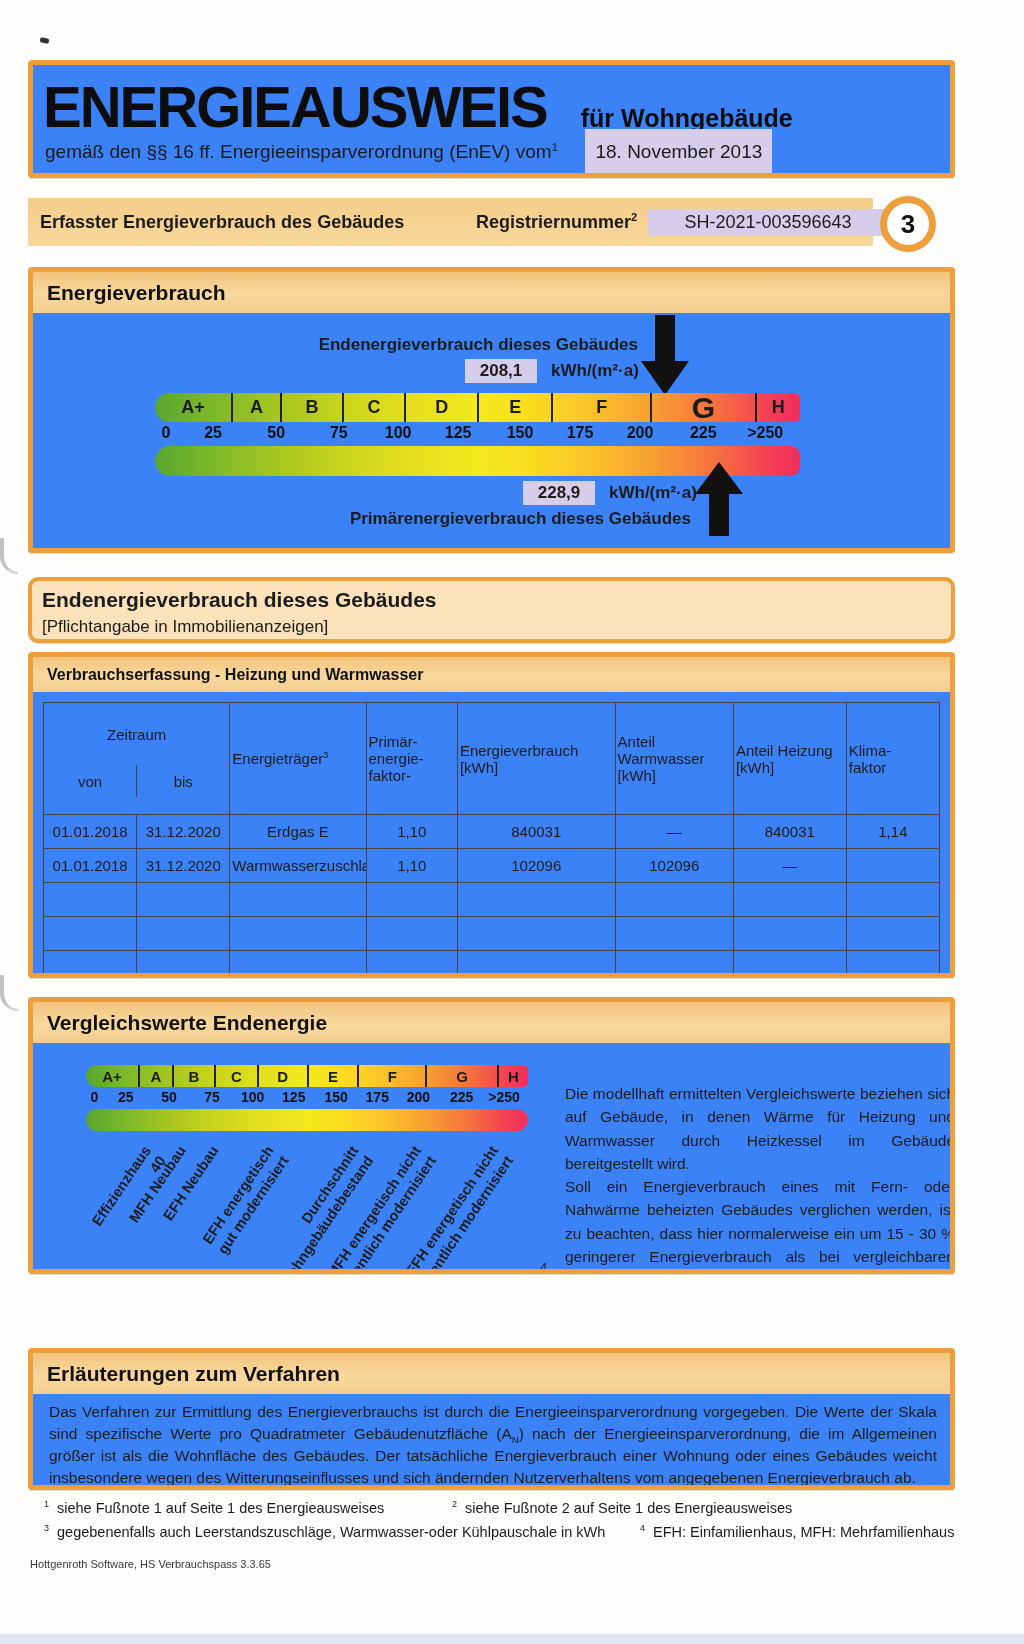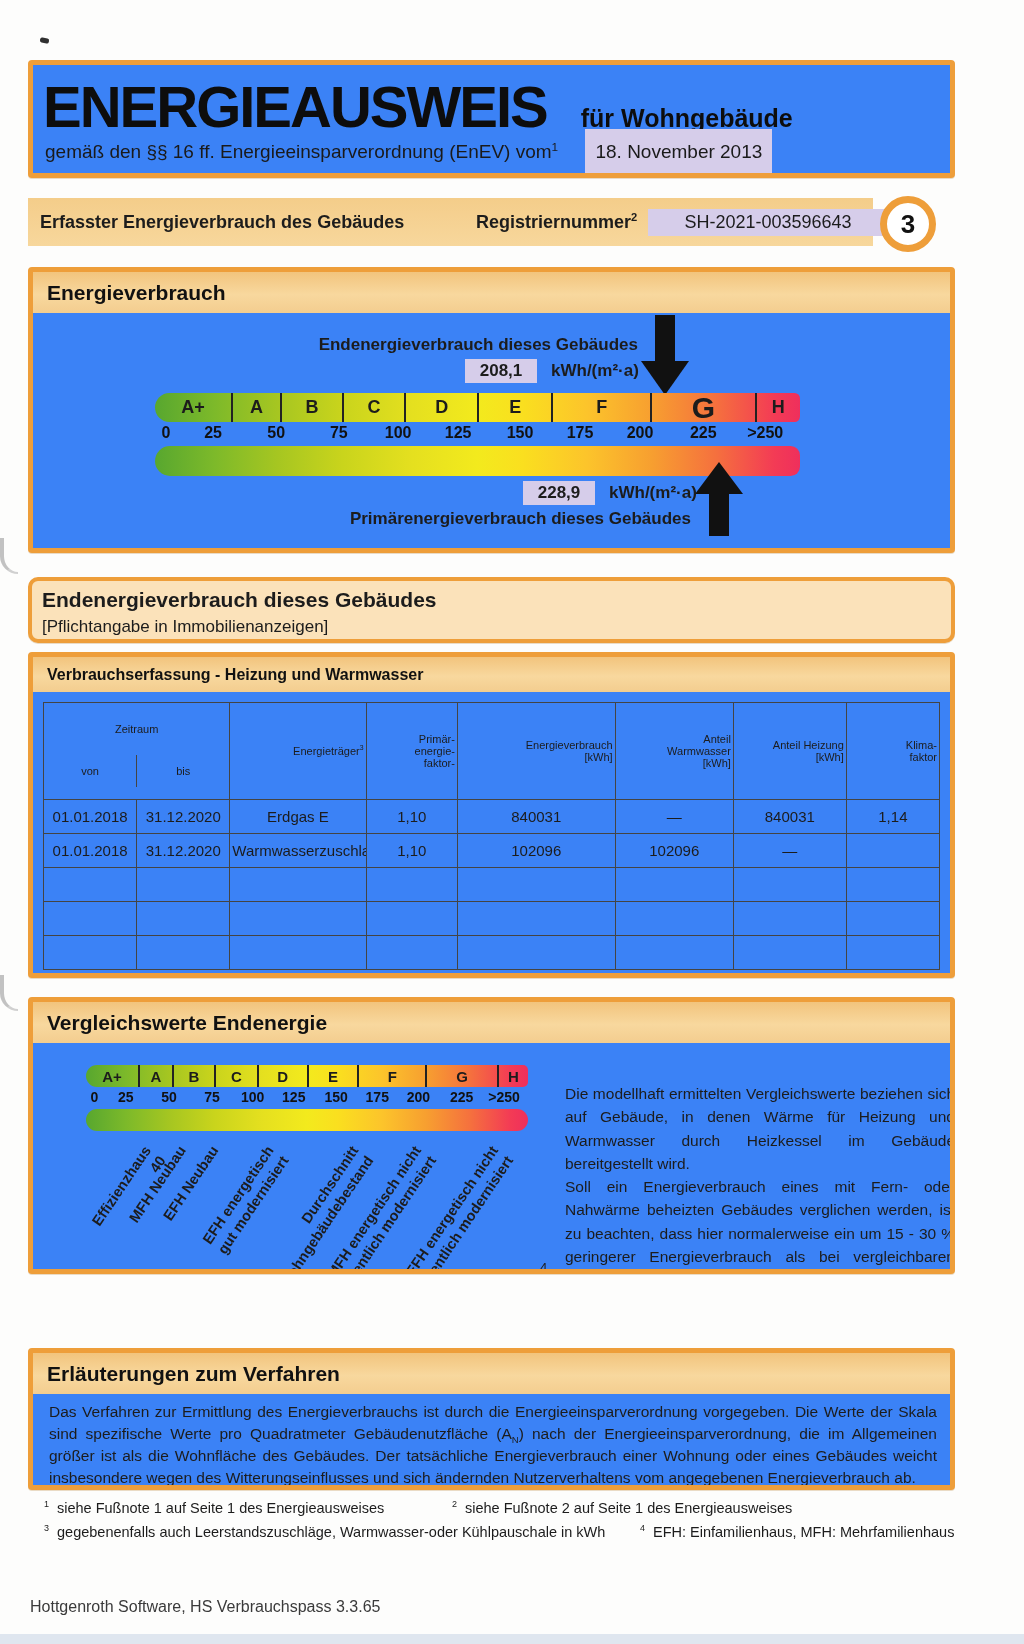--- a/index.html
+++ b/index.html
@@ -80,21 +80,21 @@
   .end-box .eb-title{position:absolute;left:10px;top:7px;font-weight:bold;font-size:21px;}
   .end-box .eb-sub{position:absolute;left:10px;top:36px;font-size:17px;}
   .eb-panel{position:absolute;right:0;top:0;bottom:0;width:204px;background:#cdc3e4;
     display:flex;align-items:center;justify-content:center;font-size:19px;color:#111;}
 
   
   .table-box{top:652px;height:326px;}
   .tbl-wrap{padding:10px 10px 0 10px;}
   table{border-collapse:collapse;width:100%;table-layout:fixed;}
   th,td{border:1px solid #444;}
-  th{font-weight:normal;font-size:11px;white-space:pre-line;vertical-align:middle;text-align:right;padding:3px 2px;height:60px;}
+  th{font-weight:normal;font-size:15px;white-space:pre-line;vertical-align:middle;text-align:left;padding:3px 2px;height:60px;}
   td{font-size:15px;text-align:center;height:33px;padding:0 2px;overflow:hidden;}
   .cw1{width:10.4%}.cw2{width:10.4%}.cw3{width:15.2%}.cw4{width:10.2%}
   .cw5{width:17.6%}.cw6{width:13.2%}.cw7{width:12.6%}.cw8{width:10.4%}
   .th-zeit{padding:0;}
   .zr-top{height:28px;display:flex;align-items:center;justify-content:center;}
   .zr-bot{display:flex;height:32px;}
   .zr-bot span{flex:1;display:flex;align-items:center;justify-content:center;}
   .zr-bot span:first-child{border-right:1px solid #444;}
 
   
@@ -117,21 +117,21 @@
   .exp-box{top:1348px;height:142px;}
   .exp-text{padding:7px 13px 0 16px;font-size:15.5px;line-height:1.42;text-align:justify;}
 
   
   .fn{position:absolute;font-size:14.5px;color:#1c1c1c;}
   .fn sup{margin-right:8px;}
   .fn1{left:44px;top:1500px;}
   .fn2{left:452px;top:1500px;}
   .fn3{left:44px;top:1524px;}
   .fn4{left:640px;top:1524px;}
-  .software-footer{position:absolute;left:30px;top:1558px;font-size:16px;color:#3a3a3a;margin-top:40px;}
+  .software-footer{position:absolute;left:30px;top:1558px;font-size:11px;color:#3a3a3a;}
 
   
   .dash-mark{position:absolute;left:40px;top:38px;width:9px;height:5px;background:#303030;border-radius:2px;transform:rotate(12deg);}
   .curl{position:absolute;left:0;width:14px;height:34px;border-left:4px solid #c2c2c2;border-bottom:2px solid #d0d0d0;border-radius:0 0 0 22px;}
   .curl1{top:538px;}
   .curl2{top:975px;}
   .bottom-strip{position:absolute;left:0;top:1634px;width:1024px;height:10px;background:#dfe6ef;}
 </style>
 </head>
 <body>

